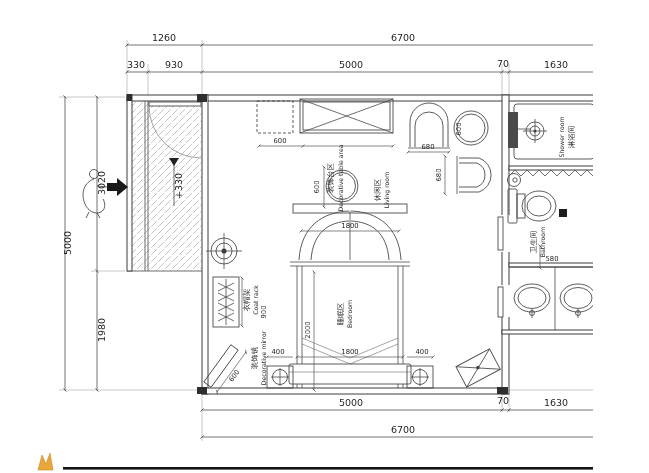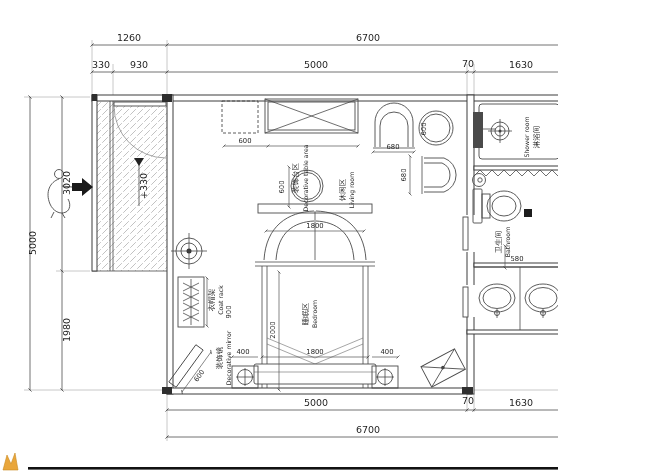--- a/index.html
+++ b/index.html
@@ -1,16 +1,16 @@
 <!DOCTYPE html>
 <html><head>
 <meta charset="utf-8">
 <style>
   html,body{margin:0;padding:0;background:#ffffff;}
-  .page{position:relative;width:558px;height:473px;background:#fff;overflow:hidden;}
+  .page{position:relative;width:558px;height:473px;background:#fff;overflow:hidden;margin-left:35px;}
   svg{display:block;}
   text{font-family:"DejaVu Sans",sans-serif;fill:#1f1f1f;}
   .d{font-size:9.5px;text-anchor:middle;}
   .s{font-size:6.8px;text-anchor:middle;}
   .lz{font-size:7.5px;text-anchor:middle;}
   .le{font-size:6.2px;text-anchor:middle;fill:#2a2a2a;}
   .wall{fill:#fff;stroke:#3c3c3c;stroke-width:1;}
   .blk{fill:#2e2e2e;stroke:none;}
   .thin{stroke:#4a4a4a;stroke-width:.8;fill:none;}
   .lt{stroke:#6a6a6a;stroke-width:.6;fill:none;}

